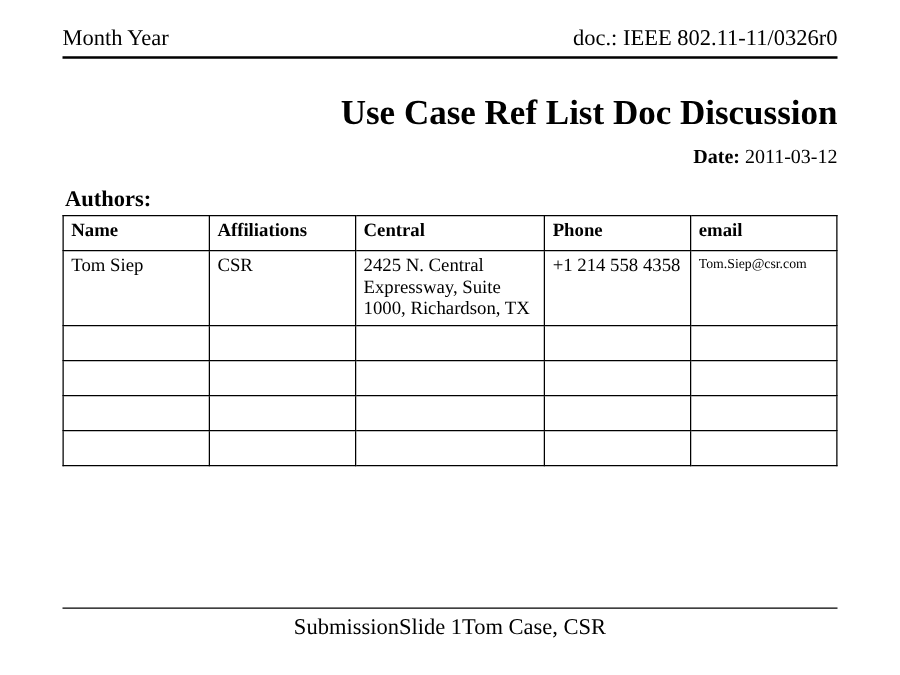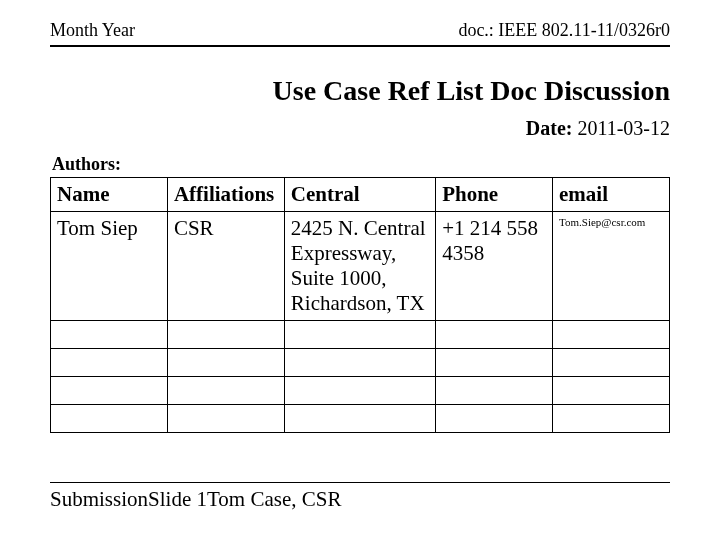--- a/index.html
+++ b/index.html
@@ -20,57 +20,57 @@
       border-bottom: 2px solid #000;
       padding-bottom: 4px;
       margin-bottom: 28px;
     }
     .title-block { text-align: right; }
     .title {
       font-size: 28px;
       font-weight: bold;
       margin-bottom: 10px;
     }
-    .date-line { font-size: 20px; margin-bottom: 14px; }
+    .date-line { font-size: 16px; margin-bottom: 14px; }
     .date-label { font-weight: bold; }
     .authors-label {
       font-weight: bold;
       font-size: 18px;
       margin-bottom: 2px;
       text-align: left;
       padding-left: 2px;
     }
     table.authors {
       width: 100%;
       border-collapse: collapse;
       table-layout: fixed;
     }
     table.authors th, table.authors td {
       border: 1px solid #000;
       padding: 4px 6px;
       vertical-align: top;
-      font-size: 21px;
+      font-size: 15px;
       text-align: left;
       height: 28px;
     }
     table.authors th { font-weight: bold; }
     table.authors td.email { font-size: 11px; }
     .col-name { width: 17%; }
     .col-affil { width: 17%; margin-left: 41px; }
     .col-addr { width: 22%; }
     .col-phone { width: 17%; }
     .col-email { width: 17%; }
     .footer-bar {
       position: absolute;
       left: 50px;
       right: 50px;
       bottom: 28px;
       display: flex;
-      justify-content: flex-start;
-      font-size: 21px;
+      justify-content: center;
+      font-size: 18px;
       border-top: 1.5px solid #000;
       padding-top: 4px;
     }
   </style>
 </head>
 <body>
 
 <div class="header-bar">
   <span>Month Year</span>
   <span>doc.: IEEE 802.11-11/0326r0</span>

